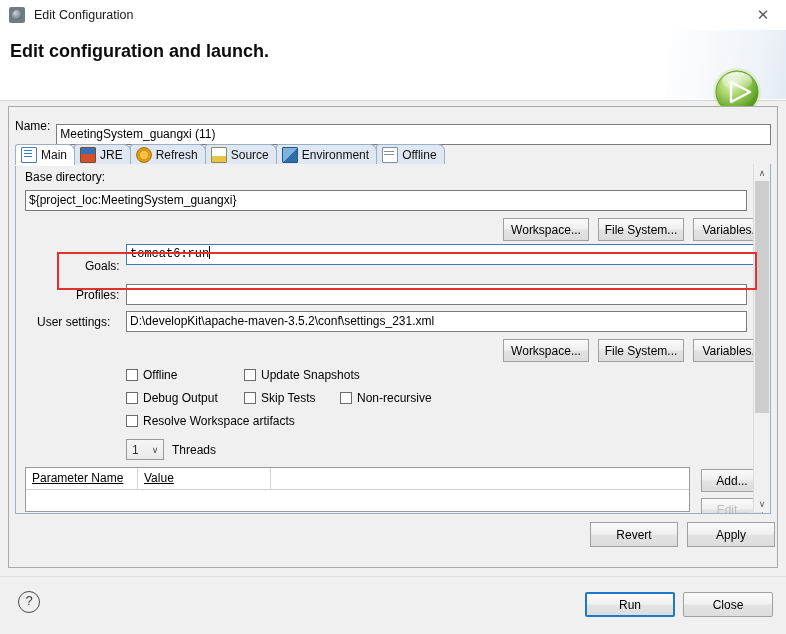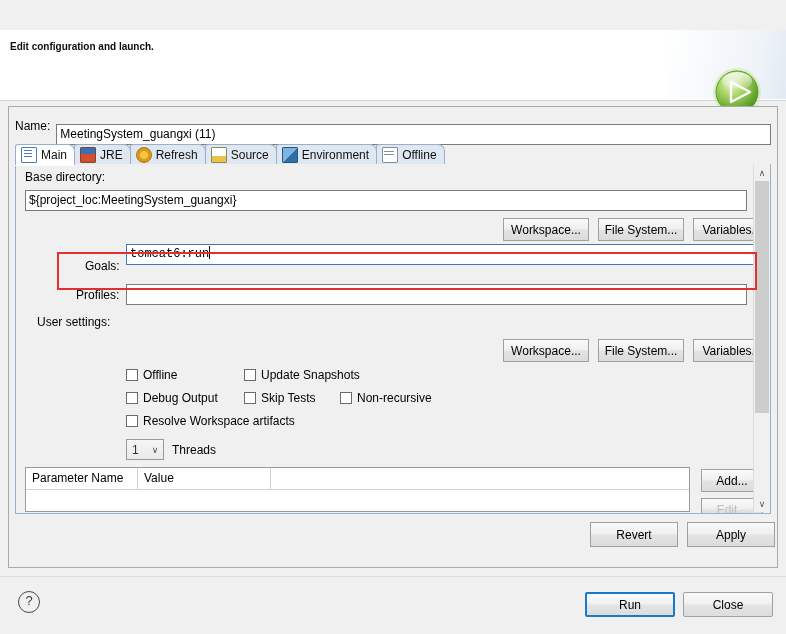--- a/index.html
+++ b/index.html
@@ -77,21 +77,21 @@
     position: absolute;
     left: 0; top: 30px;
     width: 786px;
     height: 70px;
     background: #ffffff;
     border-bottom: 1px solid #d5d5d5;
   }
   .header-sub {
     position: absolute;
     left: 10px; top: 11px;
-    font-size: 10px;
+    font-size: 18px;
     font-weight: bold;
     color: #0c0c0c;
   }
   .header-bg-tint {
     position: absolute;
     right: 0; top: 0;
     width: 120px; height: 69px;
     background: linear-gradient(100deg, rgba(255,255,255,0) 0%, #eef3f8 75%, #e2eaf3 100%);
   }
   .run-badge {
@@ -336,20 +336,21 @@
     box-sizing: border-box;
     background: #ffffff;
     border: 1px solid #9a9a9a;
     overflow: hidden;
   }
   .table-head {
     height: 21px;
     display: flex;
     border-bottom: 1px solid #d2d2d2;
     background: #ffffff;
+    text-decoration: underline;
   }
   .th {
     box-sizing: border-box;
     font-size: 12px;
     line-height: 20px;
     padding-left: 6px;
     border-right: 1px solid #d2d2d2;
     color: #000;
     white-space: nowrap;
   }
@@ -446,20 +447,28 @@
     border: 2px solid #e03030;
     pointer-events: none;
     z-index: 40;
   }
 </style>
 </head>
 <body>
 
 <div class="dialog">
 
+  <div class="titlebar">
+    <div class="title-icon">
+      <div class="gear-outer"></div>
+      <div class="gear-inner"></div>
+    </div>
+    <div class="title-text">Edit Configuration</div>
+    <div class="title-close">✕</div>
+  </div>
 
   <div class="header">
     <div class="header-bg-tint"></div>
     <div class="header-sub">Edit configuration and launch.</div>
     <div class="run-badge">
       <svg width="54" height="54" viewBox="0 0 54 54">
         <defs>
           <radialGradient id="gball" cx="38%" cy="30%" r="72%">
             <stop offset="0%" stop-color="#e3f5c8"></stop>
             <stop offset="42%" stop-color="#a9d468"></stop>
@@ -524,20 +533,21 @@
         <div class="btn" style="left:582px; top:54px; width:86px;">File System...</div>
         <div class="btn" style="left:677px; top:54px; width:78px;">Variables...</div>
 
         <div class="lbl" style="left:69px; top:95px;">Goals:</div>
         <div class="fld focused" style="left:110px; top:80px; width:730px;font-family:Liberation Mono, monospace;"><span>tomcat6:run</span><span class="caret"></span></div>
 
         <div class="lbl" style="left:60px; top:124px;">Profiles:</div>
         <div class="fld" style="left:110px; top:120px; width:621px;"></div>
 
         <div class="lbl" style="left:21px; top:151px;">User settings:</div>
+        <div class="fld" style="left:110px; top:147px; width:621px;">D:\developKit\apache-maven-3.5.2\conf\settings_231.xml</div>
 
         <div class="btn" style="left:487px; top:175px; width:86px;">Workspace...</div>
         <div class="btn" style="left:582px; top:175px; width:86px;">File System...</div>
         <div class="btn" style="left:677px; top:175px; width:78px;">Variables...</div>
 
         <div class="cbx" style="left:110px; top:204px;">
           <span class="box"></span>
           <span>Offline</span>
         </div>
         <div class="cbx" style="left:228px; top:204px;">

